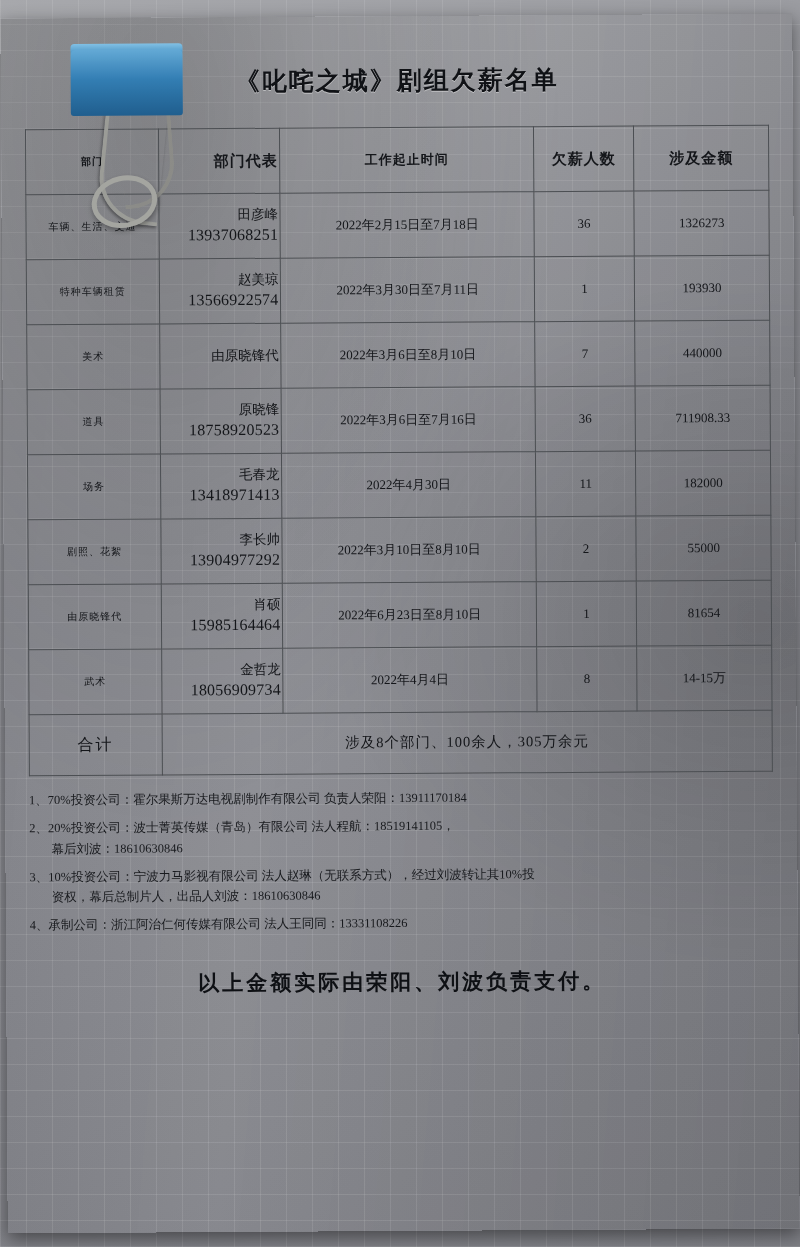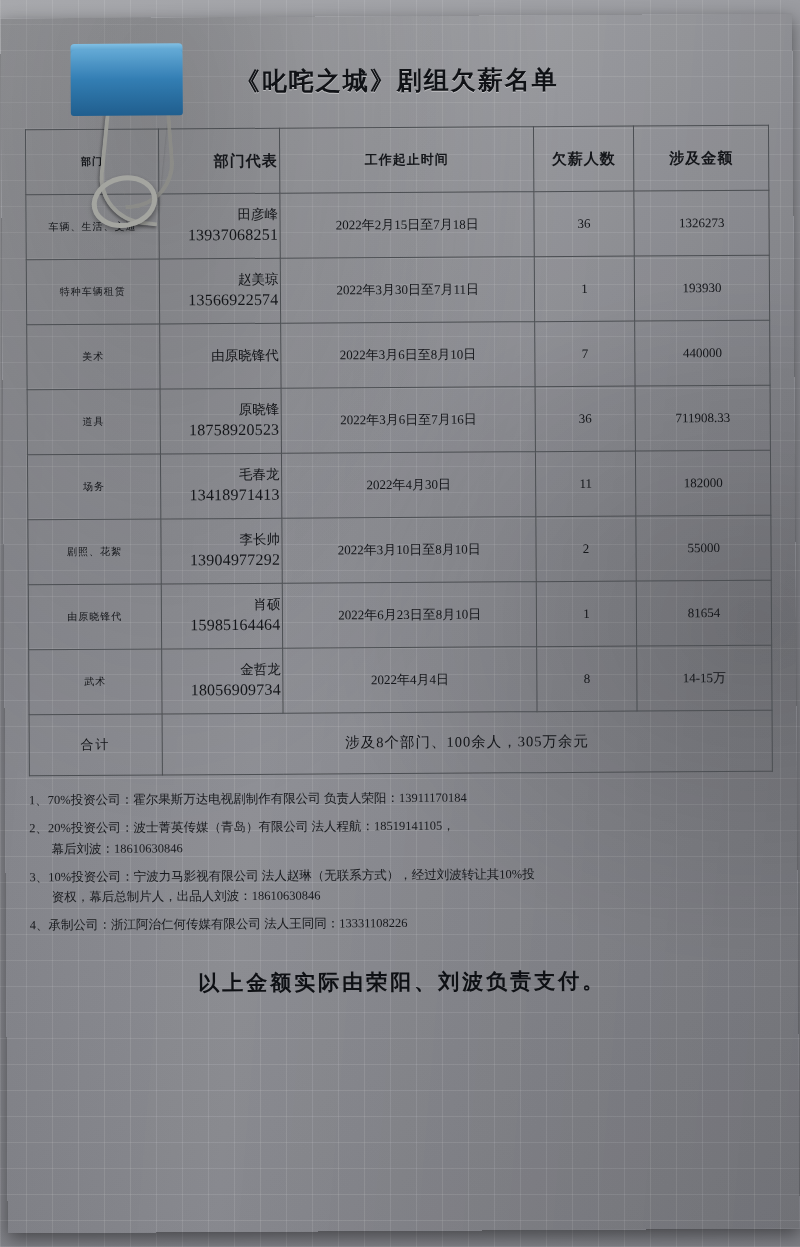--- a/index.html
+++ b/index.html
@@ -99,21 +99,21 @@
   }
   tbody td{height:56px;}
   .col-dep{width:118px;font-size:10px;letter-spacing:1px;}
   .col-rep{width:108px;text-align:right;}
   .col-time{width:230px;font-size:13px;}
   .col-cnt{width:88px;border-radius:7px;}
   .col-amt{width:120px;}
   .rep-name{display:block;font-size:13.5px;}
   .rep-phone{display:block;font-size:16px;letter-spacing:.2px;}
   tr.total-row td{height:52px;}
-  .total-label{font-size:13px;letter-spacing:2px;margin-left:13px;}
+  .total-label{font-size:16px;letter-spacing:2px;margin-left:13px;}
   .total-text{font-size:14.5px;letter-spacing:1px;}
 
   #notes{
     width:744px;margin:14px auto 0 auto;
     font-size:12.5px;line-height:1.62;color:#1a1c20;
   }
   #notes .note{margin:0 0 8px 0;}
   #notes .note-cont{display:block;padding-left:22px;}
 
   #footer-line{

